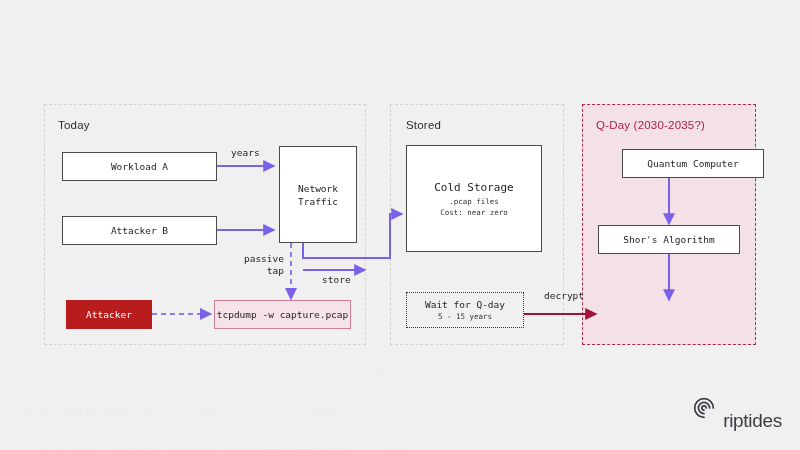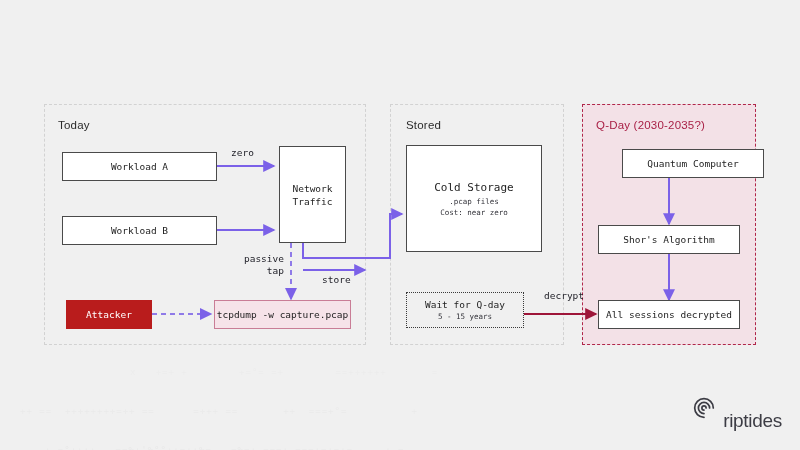--- a/index.html
+++ b/index.html
@@ -189,24 +189,24 @@
     <line x1="669" y1="178" x2="669" y2="224" stroke="#7b61e8" stroke-width="2" marker-end="url(#ar-purple)"></line>
 
     <line x1="669" y1="254" x2="669" y2="300" stroke="#7b61e8" stroke-width="2" marker-end="url(#ar-purple)"></line>
   </svg>
 
   <div class="box" style="left:62px; top:152px; width:155px; height:29px;">
     <span>Workload A</span>
   </div>
 
   <div class="box" style="left:62px; top:216px; width:155px; height:29px;">
-    <span>Workload B</span>
-  </div>
-
-  <div class="box" style="left:279px; top:146px; width:67px; height:97px;">
+    <span>Attacker B</span>
+  </div>
+
+  <div class="box" style="left:279px; top:146px; width:78px; height:97px;">
     <span>Network</span>
     <span>Traffic</span>
   </div>
 
   <div class="box attacker" style="left:66px; top:300px; width:86px; height:29px;">
     <span>Attacker</span>
   </div>
 
   <div class="box tcpdump" style="left:214px; top:300px; width:137px; height:29px;">
     <span>tcpdump -w capture.pcap</span>
@@ -224,25 +224,22 @@
   </div>
 
   <div class="box" style="left:598px; top:149px; width:142px; height:29px;margin-left:24px;">
     <span>Quantum Computer</span>
   </div>
 
   <div class="box" style="left:598px; top:225px; width:142px; height:29px;">
     <span>Shor's Algorithm</span>
   </div>
 
-  <div class="box" style="left:598px; top:300px; width:142px; height:29px;">
-    <span>All sessions decrypted</span>
-  </div>
-
-  <div class="elabel" style="left:231px; top:147px;">zero</div>
+
+  <div class="elabel" style="left:231px; top:147px;">years</div>
 
   <div class="elabel" style="left:216px; top:253px; width:68px; text-align:right;">passive
 tap</div>
 
   <div class="elabel" style="left:322px; top:274px;">store</div>
 
   <div class="elabel" style="left:544px; top:290px;">decrypt</div>
 
   <div class="logo">
     <svg width="24" height="24" viewBox="0 0 24 24">

